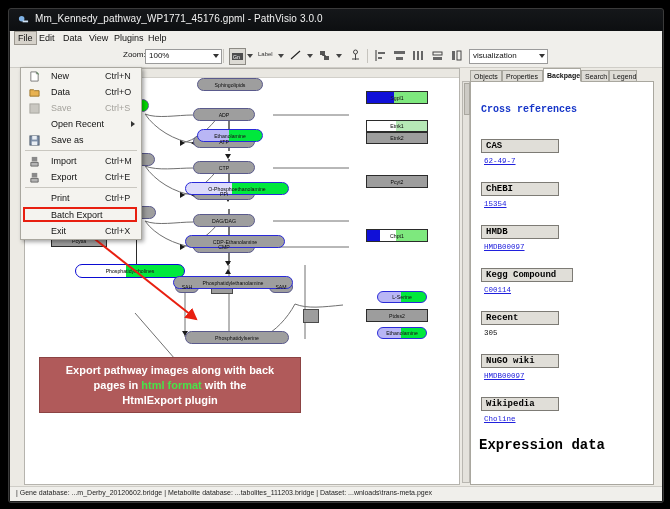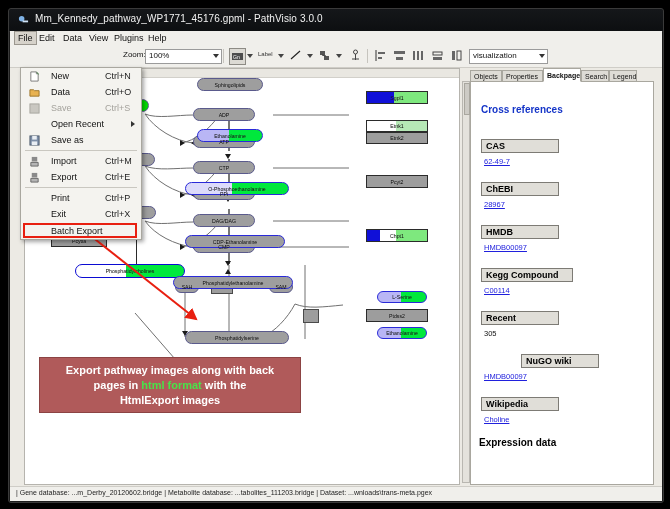--- a/index.html
+++ b/index.html
@@ -62,32 +62,32 @@
   .cv-topbar{position:absolute;left:0;top:0;width:100%;height:8px;background:#e9e7e1;
      border-bottom:1px solid #d2d0ca;}
 
   
   .sidepanel{position:absolute;left:452px;top:37px;width:196px;height:415px;background:#eceae4;}
   .tabstrip{position:absolute;left:8px;top:0;width:188px;height:14px;}
   .tab{position:absolute;top:2px;height:12px;background:#dedcd6;border:1px solid #a9a79f;
      font-size:7px;color:#111;line-height:11px;padding:0 3px;box-sizing:border-box;}
   .tab.sel{background:#fff;top:0;height:14px;line-height:13px;border-bottom-color:#fff;font-weight:bold;z-index:3;}
   .panel-body{position:absolute;left:8px;top:13px;width:182px;height:402px;background:#fff;
-     border:1px solid #a9a79f;overflow:hidden;}
+     border:1px solid #a9a79f;overflow:hidden;font-family:Liberation Mono, monospace;}
   .scroll-left{position:absolute;left:0;top:13px;width:8px;height:402px;background:#e4e2dc;
      border:1px solid #b9b7b1;box-sizing:border-box;}
   .scroll-thumb{position:absolute;left:1px;top:1px;width:4px;height:30px;background:#cdcbc5;border:1px solid #a9a79f;}
 
   .xr-title{position:absolute;left:10px;top:22px;font-size:10px;font-weight:bold;color:#1535c8;}
   .xr-head{position:absolute;left:10px;width:78px;height:14px;background:#e0ded8;
      border:1px solid #7d7b75;font-size:9px;font-weight:bold;color:#000;line-height:13px;padding-left:4px;
      box-sizing:border-box;}
   .xr-val{position:absolute;left:13px;font-size:7.5px;color:#2020dd;text-decoration:underline;}
   .xr-val.plain{color:#111;text-decoration:none;}
-  .expr-title{position:absolute;left:8px;font-size:10px;font-weight:bold;color:#000;}
+  .expr-title{position:absolute;left:8px;font-size:14px;font-weight:bold;color:#000;}
 
   
   .statusbar{position:absolute;left:0;bottom:0;width:100%;height:14px;background:#f0efeb;
      border-top:1px solid #cfcdc7;}
   .status-text{position:absolute;left:6px;top:2px;font-size:7px;color:#222;white-space:nowrap;}
 
   
   .node{position:absolute;box-sizing:border-box;font-size:5.2px;color:#000;text-align:center;
      display:flex;align-items:center;justify-content:center;overflow:hidden;}
   .metab{border:1px solid #5a5a8c;border-radius:7px;background:#9e9e9e;}
@@ -355,21 +355,21 @@
      </div>
      <div class="node gene" style="left:341px;top:240px;width:62px;height:13px;">
        <span class="lbl-txt">Ptdss2</span>
      </div>
      <div class="node" style="left:278px;top:240px;width:16px;height:14px;background:#9d9d9d;border:1px solid #4a4a4a;"></div>
 
      <div class="annot">
        <div>
          <span>Export pathway images along with back</span><br>
          <span>pages in </span><span class="hl">html format</span><span> with the</span><br>
-         <span>HtmlExport images</span>
+         <span>HtmlExport plugin</span>
        </div>
      </div>
 
      <div class="sel-node" style="left:152px;top:314px;width:58px;height:18px;">
        <div style="position:absolute;left:3px;top:3px;width:52px;height:12px;border:1px solid #222;background:linear-gradient(to right,#ee0000 0 50%,#00e000 50% 100%);font-size:5px;text-align:center;line-height:12px;">Choline</div>
        <div class="handle" style="left:0;top:0;"></div>
        <div class="handle" style="left:25px;top:0;"></div>
        <div class="handle" style="left:51px;top:0;"></div>
        <div class="handle" style="left:0;top:6px;"></div>
        <div class="handle" style="left:51px;top:6px;"></div>
@@ -439,27 +439,27 @@
               <path d="M2 7h8v4H2z" fill="#b5b5b5" stroke="#666"></path>
             </svg>
        <span class="lbl">Export</span>
        <span class="acc">Ctrl+E</span>
      </div>
      <div class="fm-sep"></div>
      <div class="fm-row">
        <span class="lbl">Print</span>
        <span class="acc">Ctrl+P</span>
      </div>
-     <div class="fm-row">
-       <span class="lbl">Exit</span>
-       <span class="acc">Ctrl+X</span>
-     </div>
      <div class="fm-row" style="height:17px;">
        <span class="fm-highlight" style="top:1px;"></span>
        <span class="lbl" style="top:4px;">Batch Export</span>
+     </div>
+     <div class="fm-row">
+       <span class="lbl">Exit</span>
+       <span class="acc">Ctrl+X</span>
      </div>
    </div>
 
    <div class="sidepanel">
      <div class="scroll-left">
        <div class="scroll-thumb"></div>
      </div>
      <div class="tabstrip">
        <div class="tab" style="left:0px;width:32px;">Objects</div>
        <div class="tab" style="left:32px;width:41px;">Properties</div>
@@ -468,32 +468,32 @@
        <div class="tab" style="left:139px;width:28px;">Legend</div>
      </div>
 
      <div class="panel-body">
        <div class="xr-title">Cross references</div>
 
        <div class="xr-head" style="top:57px;">CAS</div>
        <div class="xr-val" style="top:75px;">62-49-7</div>
 
        <div class="xr-head" style="top:100px;">ChEBI</div>
-       <div class="xr-val" style="top:118px;">28967</div>
+       <div class="xr-val" style="top:118px;">15354</div>
 
        <div class="xr-head" style="top:143px;">HMDB</div>
        <div class="xr-val" style="top:161px;">HMDB00097</div>
 
        <div class="xr-head" style="top:186px;width:92px;">Kegg Compound</div>
        <div class="xr-val" style="top:204px;">C00114</div>
 
        <div class="xr-head" style="top:229px;">Recent</div>
        <div class="xr-val plain" style="top:247px;">305</div>
 
-       <div class="xr-head" style="top:272px;margin-left:40px;">NuGO wiki</div>
+       <div class="xr-head" style="top:272px;">NuGO wiki</div>
        <div class="xr-val" style="top:290px;">HMDB00097</div>
 
        <div class="xr-head" style="top:315px;">Wikipedia</div>
        <div class="xr-val" style="top:333px;">Choline</div>
 
        <div class="expr-title" style="top:355px;">Expression data</div>
      </div>
    </div>
 
    <div class="statusbar">

